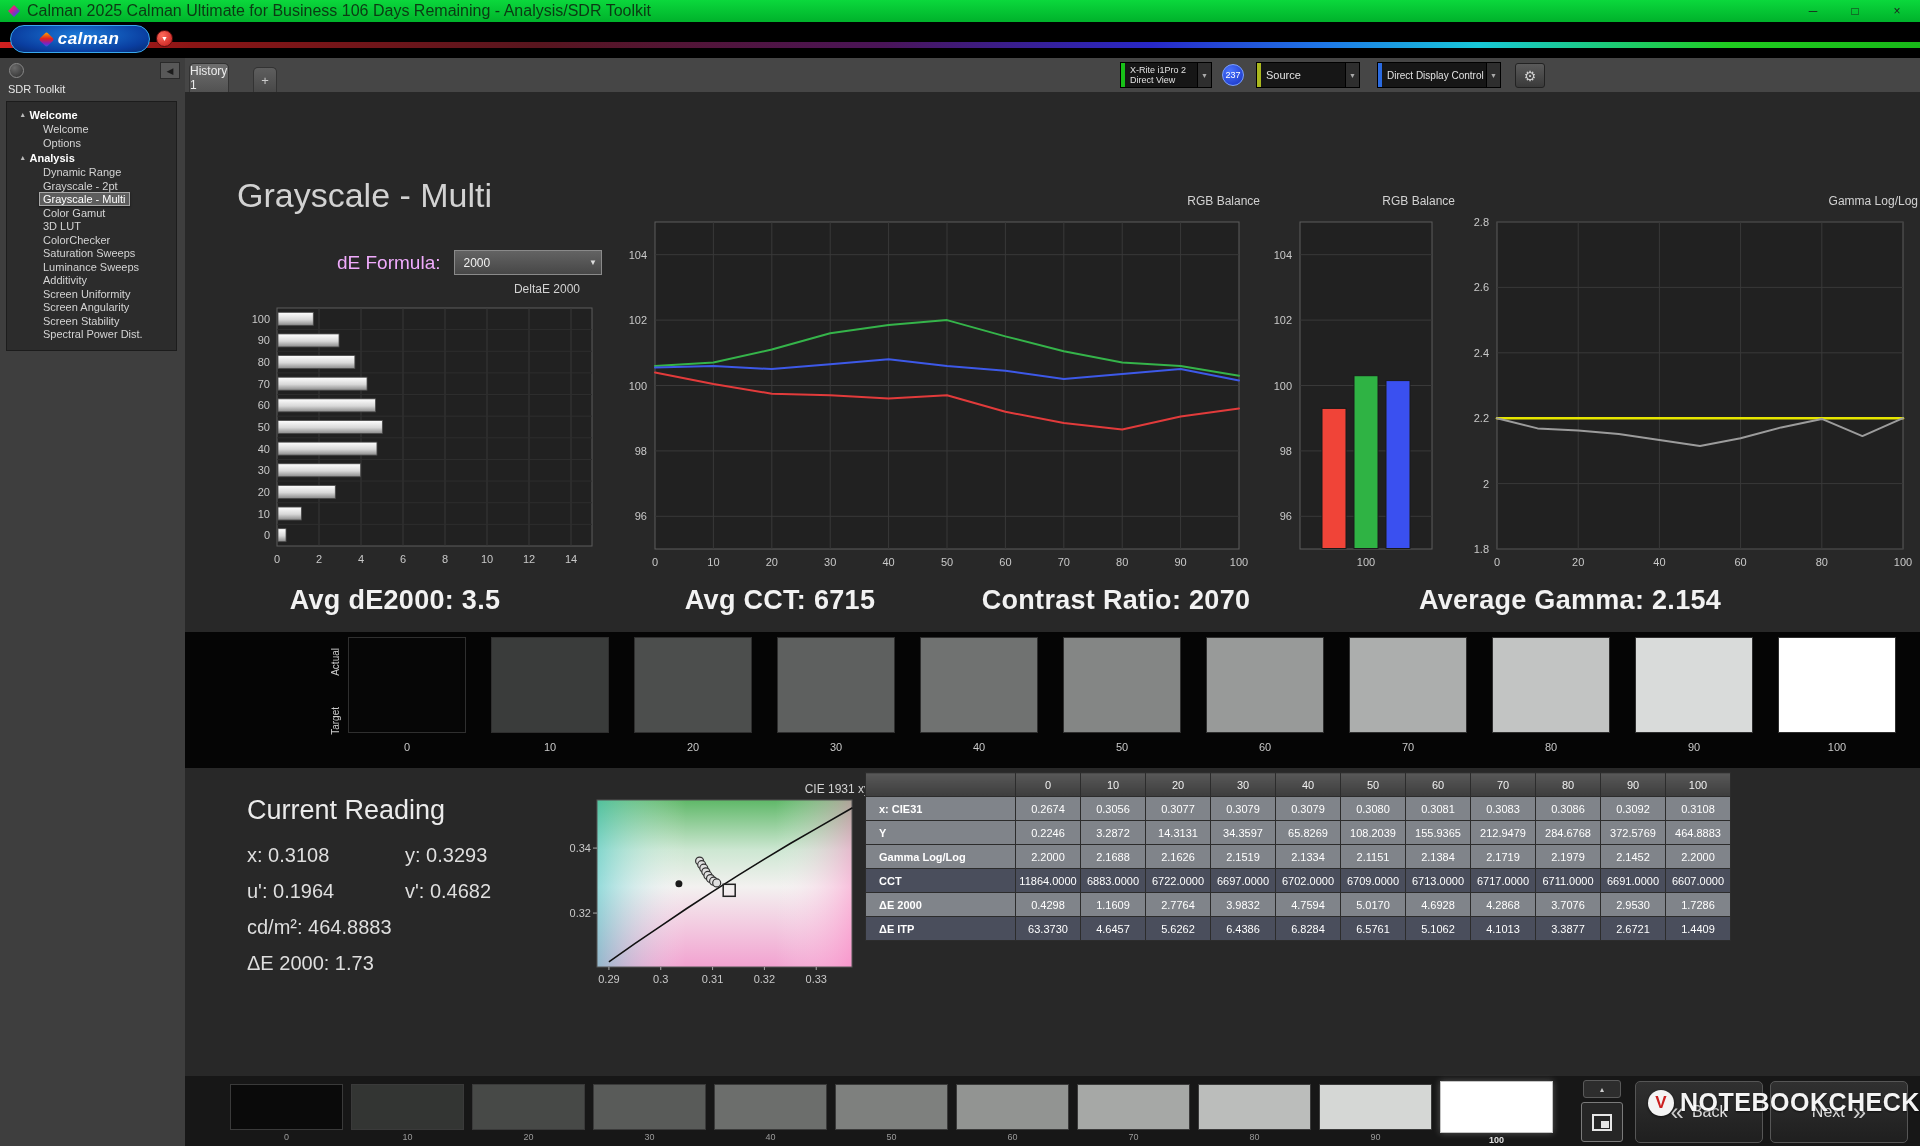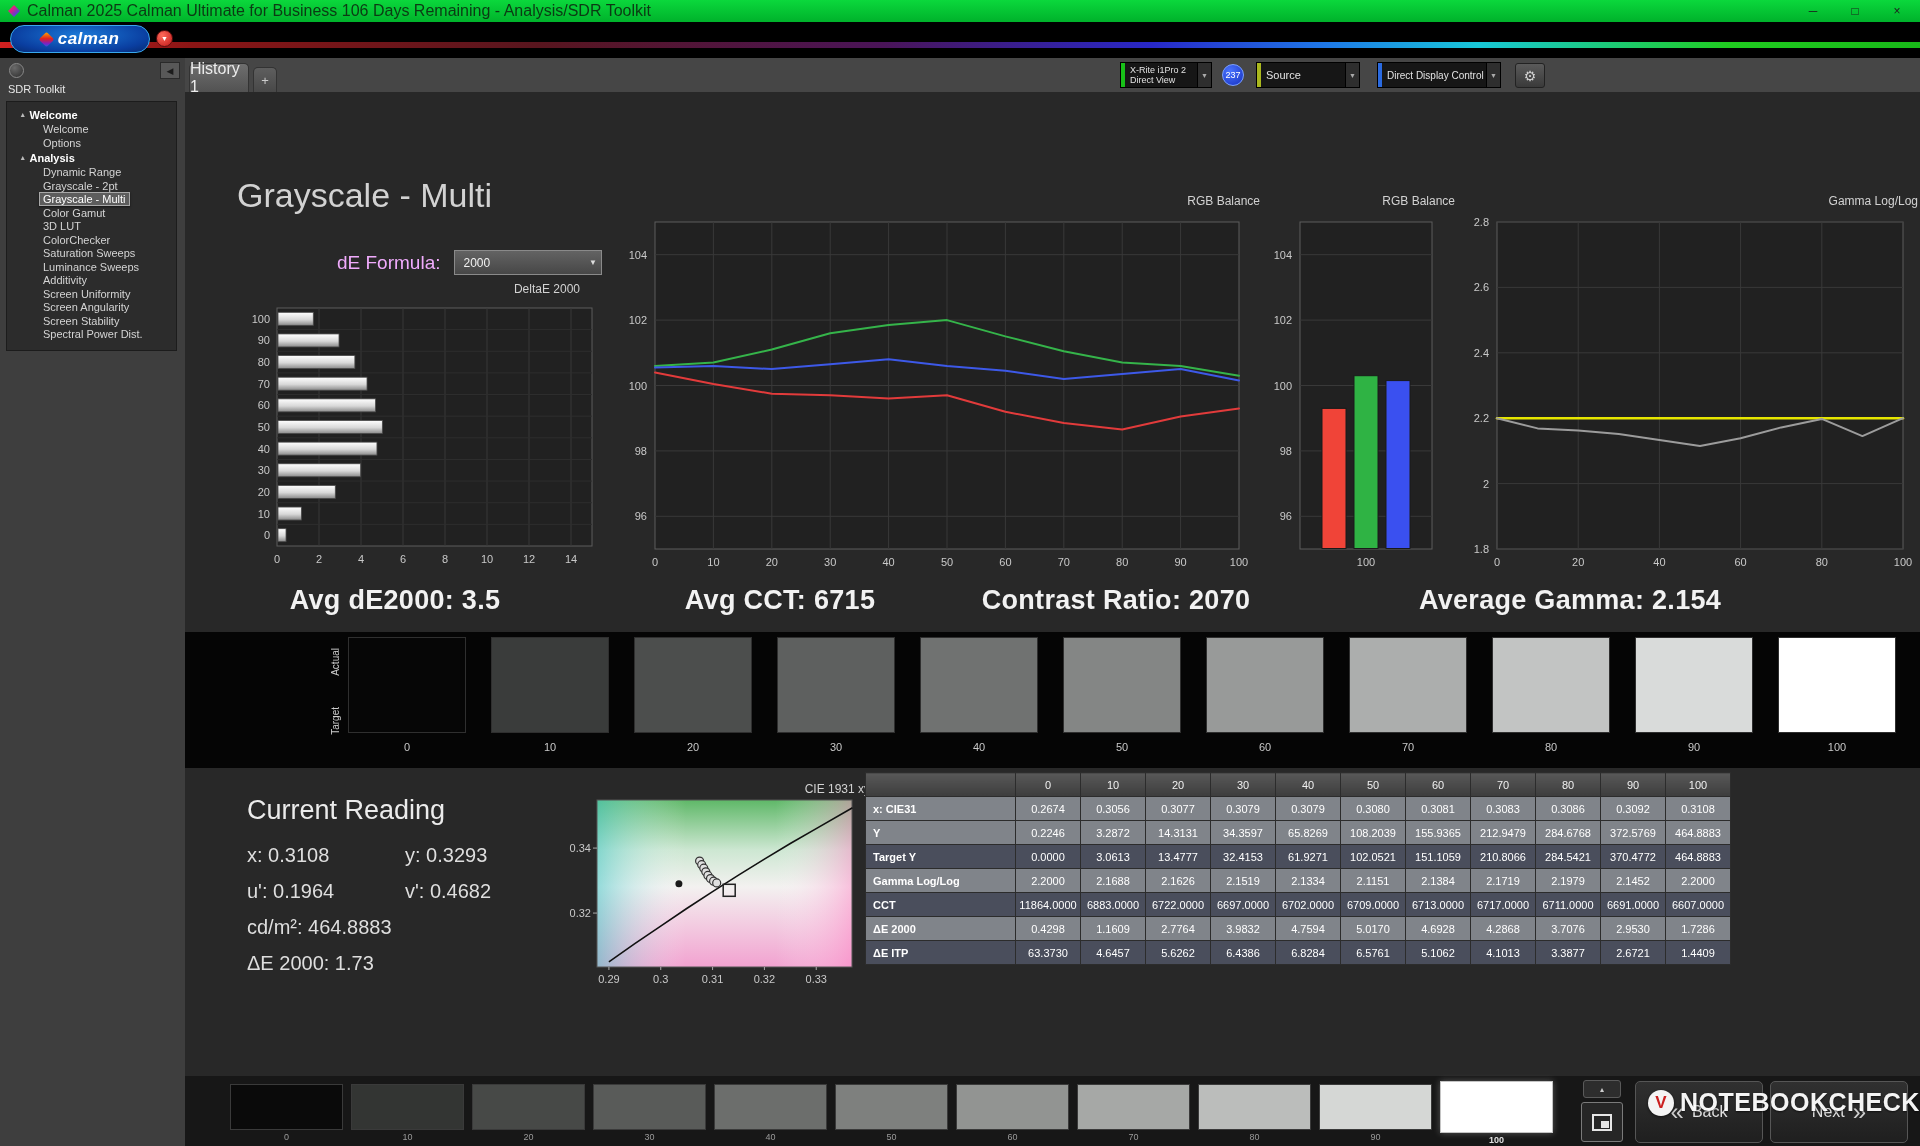--- a/index.html
+++ b/index.html
@@ -16,21 +16,21 @@
 
 .logobar{position:absolute;left:0;top:22px;right:0;height:36px;background:#000;z-index:9}
 .rainbow{position:absolute;left:0;top:20px;right:0;height:6px;background:linear-gradient(90deg,#d02020 0%,#8a1515 10%,#58151e 28%,#4a1458 46%,#2828c8 60%,#1e78e8 69%,#18c8d8 77%,#20cc20 90%,#18b818 100%)}
 .calman-logo{position:absolute;left:10px;top:3px;width:140px;height:28px;border-radius:14px;background:radial-gradient(ellipse at 50% 35%,#1b7ad8,#0a3ea0 70%,#072a70);border:1px solid #38a8ee;display:flex;align-items:center;justify-content:center;gap:6px}
 .logo-gem{width:11px;height:11px;transform:rotate(45deg);background:linear-gradient(135deg,#ffb000,#e02020 45%,#8020c0 75%,#2060e0);border-radius:2px}
 .logo-text{color:#fff;font-weight:700;font-style:italic;font-size:17px;letter-spacing:.5px}
 .logo-arrow{position:absolute;left:156px;top:8px;width:17px;height:17px;border-radius:50%;background:radial-gradient(circle at 35% 30%,#ff6a5a,#c01818);color:#fff;font-size:7px;display:flex;align-items:center;justify-content:center;border:1px solid #5e0f0f}
 
 
 .tabbar{position:absolute;left:185px;top:58px;right:0;height:34px;background:#464646;z-index:4}
-.tab{position:absolute;left:4px;top:5px;width:60px;height:29px;background:linear-gradient(#6e6e6e,#525252);border:1px solid #333;border-bottom:none;border-radius:5px 5px 0 0;color:#ececec;font-size:16px;display:flex;align-items:center;justify-content:center}
+.tab{position:absolute;left:4px;top:5px;width:40px;height:29px;background:linear-gradient(#6e6e6e,#525252);border:1px solid #333;border-bottom:none;border-radius:5px 5px 0 0;color:#ececec;font-size:12px;display:flex;align-items:center;justify-content:center}
 .tab-add{position:absolute;left:68px;top:9px;width:24px;height:25px;background:linear-gradient(#5e5e5e,#484848);border:1px solid #333;border-bottom:none;border-radius:5px 5px 0 0;color:#ccc;font-size:13px;display:flex;align-items:center;justify-content:center}
 .drop{position:absolute;top:4px;height:26px;background:#161616;border:1px solid #000;display:flex;align-items:center;color:#e2e2e2}
 .drop .accent{width:4px;align-self:stretch}
 .drop .dtext{flex:1;padding:0 5px;font-size:11px;white-space:nowrap;overflow:hidden}
 .drop .dtext.two-line{display:flex;flex-direction:column;justify-content:center;font-size:9px;line-height:10px}
 .drop .arrow{width:14px;align-self:stretch;background:#2e2e2e;color:#aaa;font-size:7px;display:flex;align-items:center;justify-content:center;border-left:1px solid #000}
 .drop.meter{left:935px;width:92px}.drop.meter .accent{background:#18c018}
 .drop.source{left:1071px;width:104px}.drop.source .accent{background:#aab81e}
 .drop.ddc{left:1192px;width:124px}.drop.ddc .accent{background:#2a6ae0}.drop.ddc .dtext{font-size:10px}
 .badge{position:absolute;left:1037px;top:6px;width:22px;height:22px;border-radius:50%;background:radial-gradient(circle at 35% 30%,#4a74ff,#1530c0);border:1px solid #7aa0ff;color:#fff;font-size:9px;display:flex;align-items:center;justify-content:center}
@@ -85,21 +85,21 @@
 
 .current-reading{position:absolute;left:247px;top:795px;color:#dedede}
 .cr-title{font-size:27px;color:#ebebeb;margin-bottom:18px}
 .cr-line{display:flex;margin-top:13px;font-size:20px}
 .cr-line span:first-child{min-width:158px}
 
 
 .gs-table{position:absolute;left:865px;top:772px;border-collapse:collapse;table-layout:fixed;font-size:11px;color:#fff}
 .gs-table th,.gs-table td{border:1px solid #2c2c2c;height:24px;padding:0 2px;text-align:center;font-weight:400;white-space:nowrap;overflow:hidden}
 .gs-table thead th{background:linear-gradient(#585858,#3d3d3d);color:#f0f0f0}
-.gs-table th.lbl{width:150px;text-align:left;padding-left:7px;font-weight:700}
+.gs-table th.lbl{width:150px;text-align:left;padding-left:13px;font-weight:700}
 .gs-table td{width:65px}
 .gs-table tr.row-a th.lbl,.gs-table tr.row-a td{background:#80848a}
 .gs-table tr.row-b th.lbl,.gs-table tr.row-b td{background:#4a4e5c}
 
 
 .bottom-bar{position:absolute;left:185px;top:1076px;right:0;bottom:0;background:#171717}
 .patch-row{position:absolute;left:45px;top:8px;display:flex;gap:8px;align-items:flex-start}
 .patch-cell{width:113px;display:flex;flex-direction:column;align-items:center}
 .patch{width:113px;height:46px;border:1px solid #3a3a3a}
 .patch-label{margin-top:2px;font-size:9px;color:#9a9a9a}
@@ -513,34 +513,20 @@
         <td>0.2246</td>
         <td>3.2872</td>
         <td>14.3131</td>
         <td>34.3597</td>
         <td>65.8269</td>
         <td>108.2039</td>
         <td>155.9365</td>
         <td>212.9479</td>
         <td>284.6768</td>
         <td>372.5769</td>
-        <td>464.8883</td>
-      </tr>
-      <tr class="row-b">
-        <th class="lbl">Target Y</th>
-        <td>0.0000</td>
-        <td>3.0613</td>
-        <td>13.4777</td>
-        <td>32.4153</td>
-        <td>61.9271</td>
-        <td>102.0521</td>
-        <td>151.1059</td>
-        <td>210.8066</td>
-        <td>284.5421</td>
-        <td>370.4772</td>
         <td>464.8883</td>
       </tr>
       <tr class="row-a">
         <th class="lbl">Gamma Log/Log</th>
         <td>2.2000</td>
         <td>2.1688</td>
         <td>2.1626</td>
         <td>2.1519</td>
         <td>2.1334</td>
         <td>2.1151</td>

